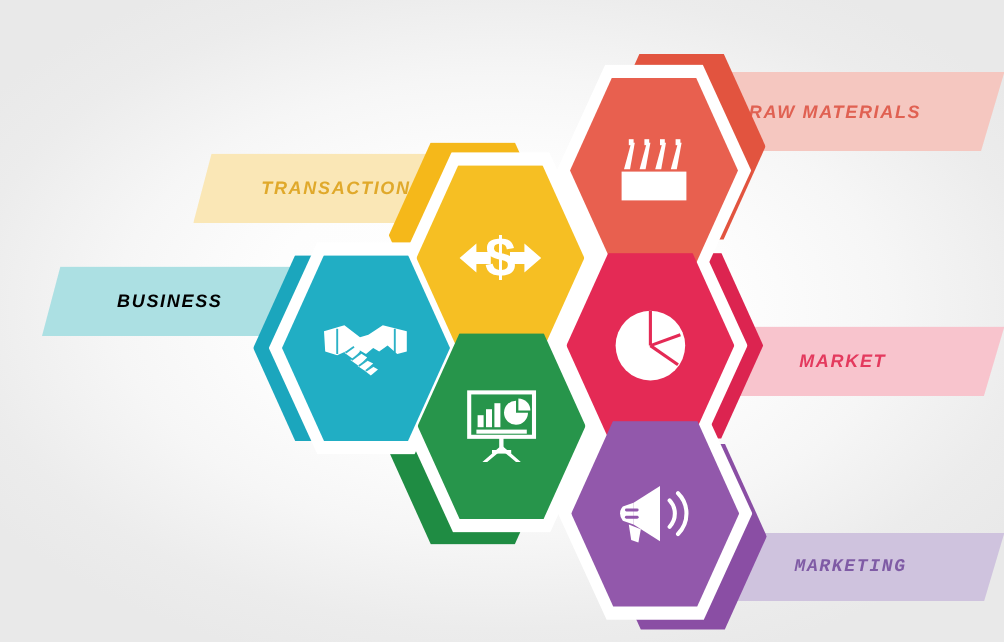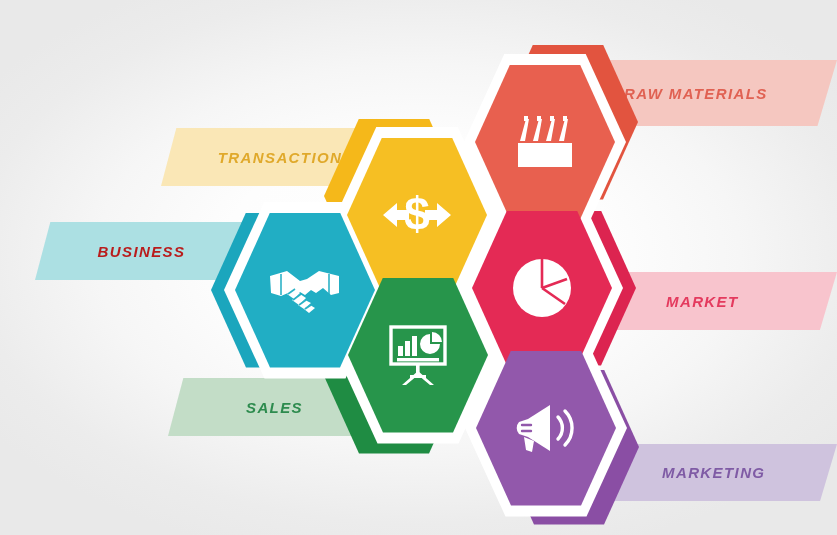--- a/index.html
+++ b/index.html
@@ -57,21 +57,21 @@
         <g fill="#ffffff">
           <path d="M4 28 L18 16 L18 23 L30 23 L30 33 L18 33 L18 40 Z"></path>
           <path d="M72 28 L58 16 L58 23 L46 23 L46 33 L58 33 L58 40 Z"></path>
           <text x="38" y="43" font-family="'Liberation Sans',sans-serif" font-size="46" font-weight="bold" text-anchor="middle">$</text>
         </g>
       </svg>
     </span>
   </div>
 
   <div class="banner ban-l" style="justify-content: center; left: 35px; top: 222px; width: 213px; height: 58px; background: rgb(172, 224, 227); z-index: 1;">
-    <span class="btxt" style="color: #b91c1c; font-style: italic;">BUSINESS</span>
+    <span class="btxt" style="color: #000000; font-style: italic;">BUSINESS</span>
   </div>
   <div class="hex shadow" style="left: 211px; top: 212.5px; width: 140px; height: 155px; background: rgb(27, 166, 189); z-index: 2;"></div>
   <div class="hex gapring" style="left: 224px; top: 201.5px; width: 162px; height: 177px; background: rgb(255, 255, 255); z-index: 3;"></div>
   <div class="hex main" style="left: 235px; top: 212.5px; width: 140px; height: 155px; background: rgb(33, 174, 196); z-index: 4;">
     <span class="ico">
       <svg width="76" height="56" viewBox="0 0 76 56">
         <g fill="#ffffff">
           <path d="M3 14 L20 9 L33 19 L40 17 L52 9 L72 14 L72 31 L64 33 L56 26
                    L49 31 L44 28 L38 33 L33 30 L27 35 L21 31 L14 34 L4 31 Z"></path>
           <path d="M20 32 L27 27 L33 31 L27 37 Z"></path>
@@ -84,23 +84,20 @@
             <path d="M26 38 L34 32"></path>
           <path d="M32 43 L39 38"></path>
             <path d="M38 47 L44 43"></path>
           <path d="M14 12 L14 33"></path>
             <path d="M62 12 L62 32"></path>
         </g>
       </svg>
     </span>
   </div>
 
-  <div class="banner ban-l" style="justify-content: center; left: 168px; top: 378px; width: 213px; height: 58px; background: rgb(195, 221, 199); z-index: 1;">
-    <span class="btxt" style="color: rgb(45, 139, 78);">SALES</span>
-  </div>
   <div class="hex shadow" style="left: 324px; top: 298.5px; width: 140px; height: 155px; background: rgb(31, 140, 67); z-index: 2;"></div>
   <div class="hex gapring" style="left: 337px; top: 266.5px; width: 162px; height: 177px; background: rgb(255, 255, 255); z-index: 3;"></div>
   <div class="hex main" style="left: 348px; top: 277.5px; width: 140px; height: 155px; background: rgb(39, 149, 75); z-index: 4;">
     <span class="ico">
       <svg width="70" height="66" viewBox="0 0 70 66">
         <g fill="none" stroke="#ffffff" stroke-width="3.4">
           <rect x="8" y="5" width="54" height="37"></rect>
         </g>
         <g fill="#ffffff">
           <rect x="15" y="24" width="5" height="10"></rect>
@@ -153,21 +150,21 @@
         <circle cx="33" cy="33" r="29" fill="#ffffff"></circle>
         <g stroke="#e42a55" stroke-width="2.6" fill="none">
           <path d="M33 33 L33 4"></path>
           <path d="M33 33 L58 24"></path>
           <path d="M33 33 L56 49"></path>
         </g>
       </svg>
     </span>
   </div>
 
-  <div class="banner ban-r" style="justify-content: flex-start; padding-left: 60px; left: 602px; top: 444px; width: 235px; height: 57px; background: rgb(207, 195, 222); z-index: 1;">
+  <div class="banner ban-r" style="justify-content: flex-start; padding-left: 60px; left: 602px; top: 444px; width: 235px; height: 57px; background: rgb(207, 195, 222); z-index: 1; font-family: Liberation Mono, monospace;">
     <span class="btxt" style="color: rgb(127, 91, 165);">MARKETING</span>
   </div>
   <div class="hex shadow" style="left: 499px; top: 369.5px; width: 140px; height: 155px; background: rgb(138, 78, 164); z-index: 2;"></div>
   <div class="hex gapring" style="left: 465px; top: 339.5px; width: 162px; height: 177px; background: rgb(255, 255, 255); z-index: 3;"></div>
   <div class="hex main" style="left: 476px; top: 350.5px; width: 140px; height: 155px; background: rgb(146, 88, 171); z-index: 4;">
     <span class="ico">
       <svg width="76" height="58" viewBox="0 0 76 58">
         <g fill="#ffffff">
           <path d="M42 6 L42 52 L20 38 L20 20 Z"></path>
           <path d="M20 20 L20 38 L11 35 a9 9 0 0 1 0 -12 Z"></path>

